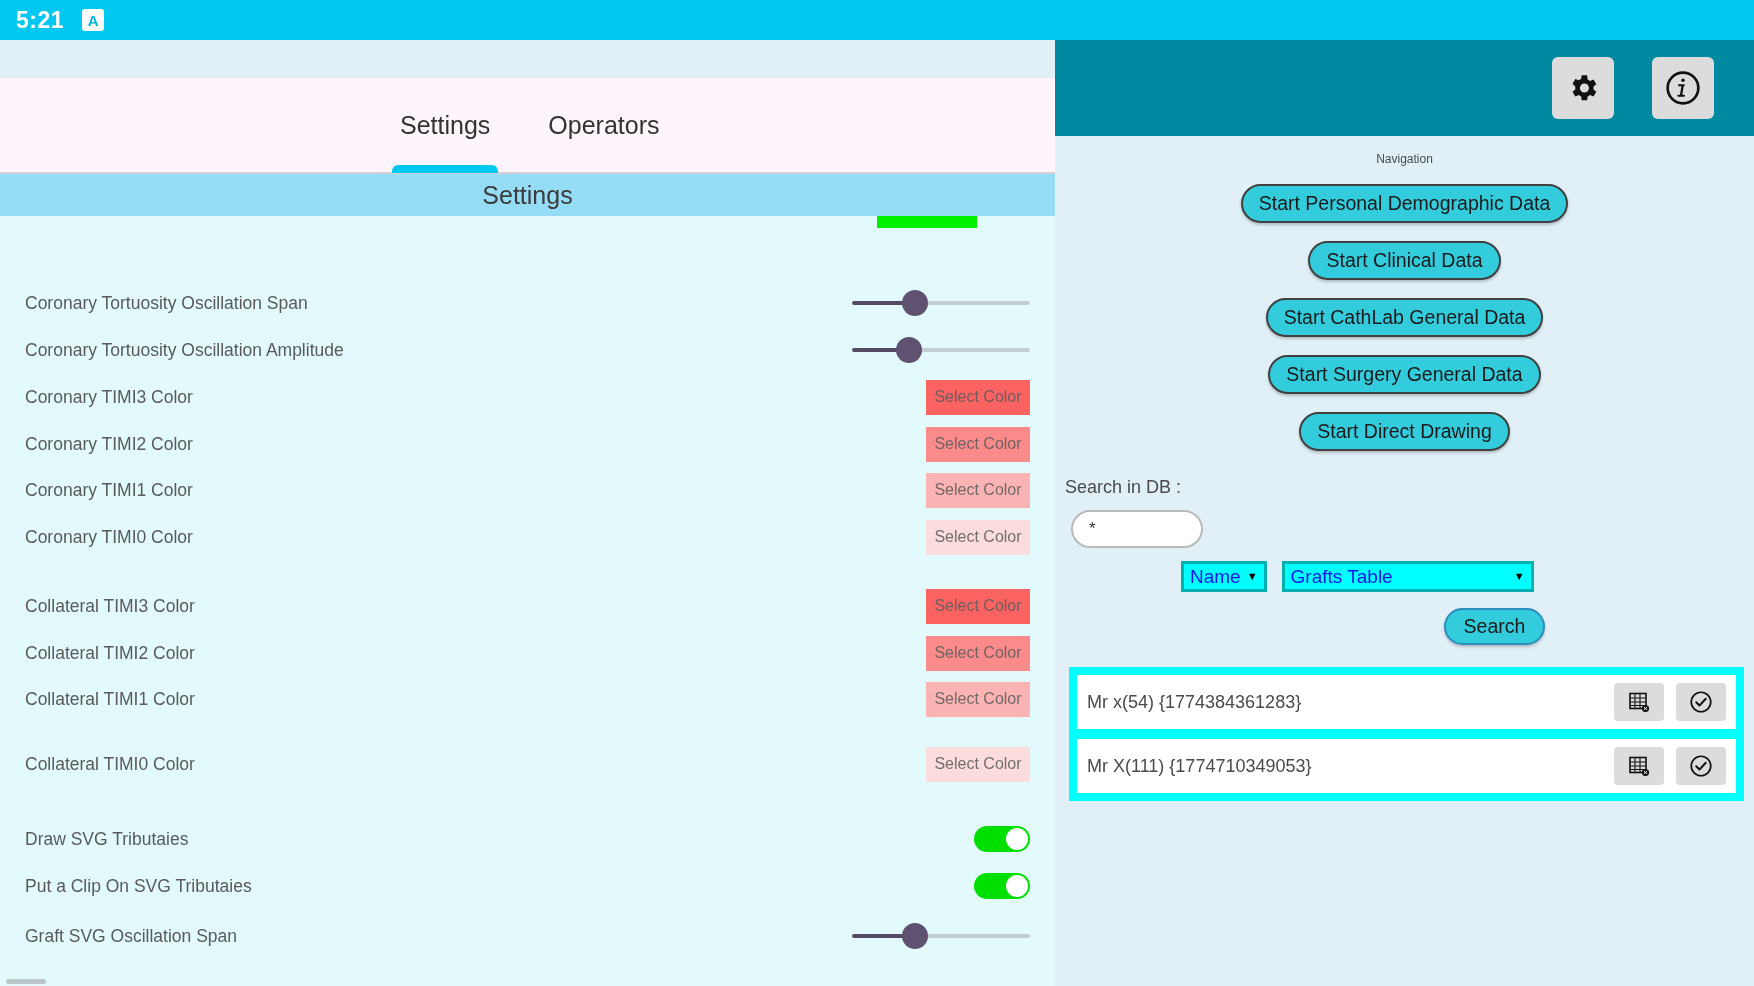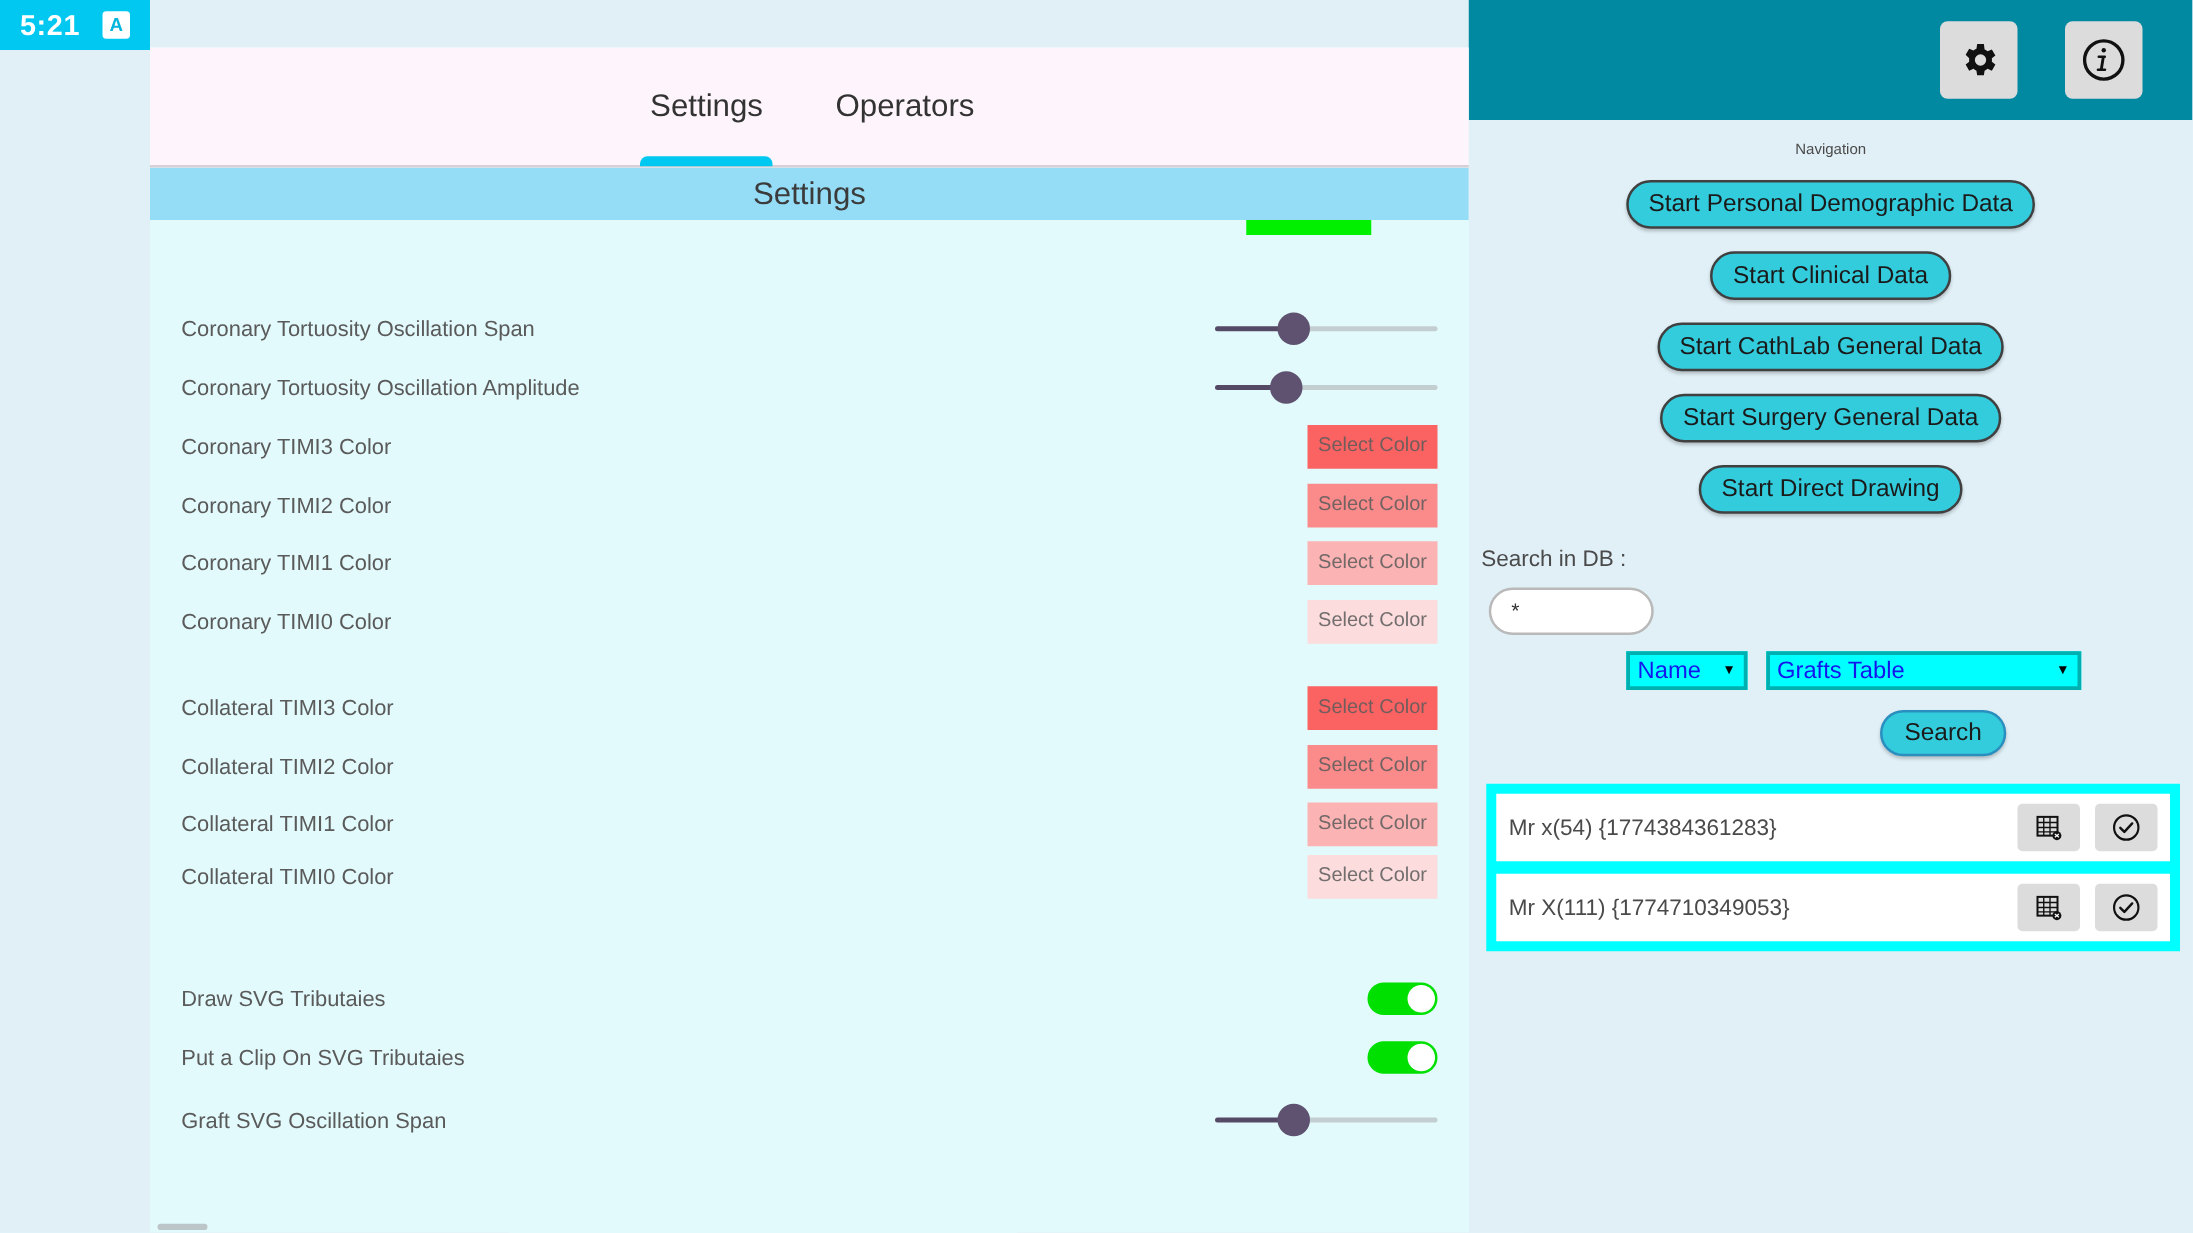--- a/index.html
+++ b/index.html
@@ -2,21 +2,21 @@
 <html><head>
 <meta charset="utf-8">
 <style>
   * { box-sizing: border-box; margin: 0; padding: 0; }
   html, body {
     width: 1754px; height: 986px;
     font-family: "Liberation Sans", sans-serif;
     overflow: hidden;
     background: #e1f0f7;
   }
-  .app { position: relative; width: 1754px; height: 986px; display: flex; flex-direction: row; }
+  .app { position: relative; width: 1754px; height: 986px; display: flex; flex-direction: column; }
 
   
   .statusbar {
     height: 40px; background: #00c8f0; flex: none;
     display: flex; align-items: center; gap: 18px; padding: 0 16px;
     color: #ffffff;
   }
   .statusbar .clock { font-size: 23px; font-weight: bold; letter-spacing: .5px; }
   .app-badge {
     width: 22px; height: 22px; background: #ffffff; border-radius: 3px;
@@ -129,21 +129,21 @@
     border: 2px solid #b9b9b9; background: #ffffff; padding: 0 16px;
     font-size: 17px; color: #333; font-family: "Liberation Sans", sans-serif;
   }
 
   .dd-row { display: flex; align-items: center; gap: 15px; margin: 13px 0 0 0; padding-left: 126px; }
   .dd {
     background: #00ffff; border: 3px solid #00b0b0; color: #1515ee;
     font-size: 19px; height: 31px; display: flex; align-items: center;
     padding: 0 6px; cursor: pointer; font-family: "Liberation Sans", sans-serif;
   }
-  .dd.name { gap: 17px; }
+  .dd.name { gap: 6px; }
   .dd.table { width: 252px; justify-content: space-between; padding-right: 6px; }
   .caret { font-size: 11px; line-height: 1; color: #000; }
 
   .search-btn-wrap { display: flex; justify-content: center; margin-top: 16px; padding-left: 180px; }
   .search-btn {
     background: #33ccdd; border: 2px solid #2a8fbf; border-radius: 20px;
     padding: 5px 18px; font-size: 19.5px; color: #1a1a1a; cursor: pointer;
     font-family: "Liberation Sans", sans-serif;
     box-shadow: 0 2px 3px rgba(0,0,0,.22);
   }
@@ -231,21 +231,21 @@
           <button class="select-color-btn" style="background:#fb6363">Select Color</button>
         </div>
         <div class="row" style="top:414px">
           <div class="label">Collateral TIMI2 Color</div>
           <button class="select-color-btn" style="background:#fb8b8b">Select Color</button>
         </div>
         <div class="row" style="top:460px">
           <div class="label">Collateral TIMI1 Color</div>
           <button class="select-color-btn" style="background:#fbb3b3">Select Color</button>
         </div>
-        <div class="row" style="top:502px">
+        <div class="row" style="top:525px">
           <div class="label">Collateral TIMI0 Color</div>
           <button class="select-color-btn" style="background:#fcdcdc">Select Color</button>
         </div>
 
         <div class="row" style="top:600px">
           <div class="label">Draw SVG Tributaies</div>
           <div class="toggle">
               <div class="knob"></div>
             </div>
         </div>

